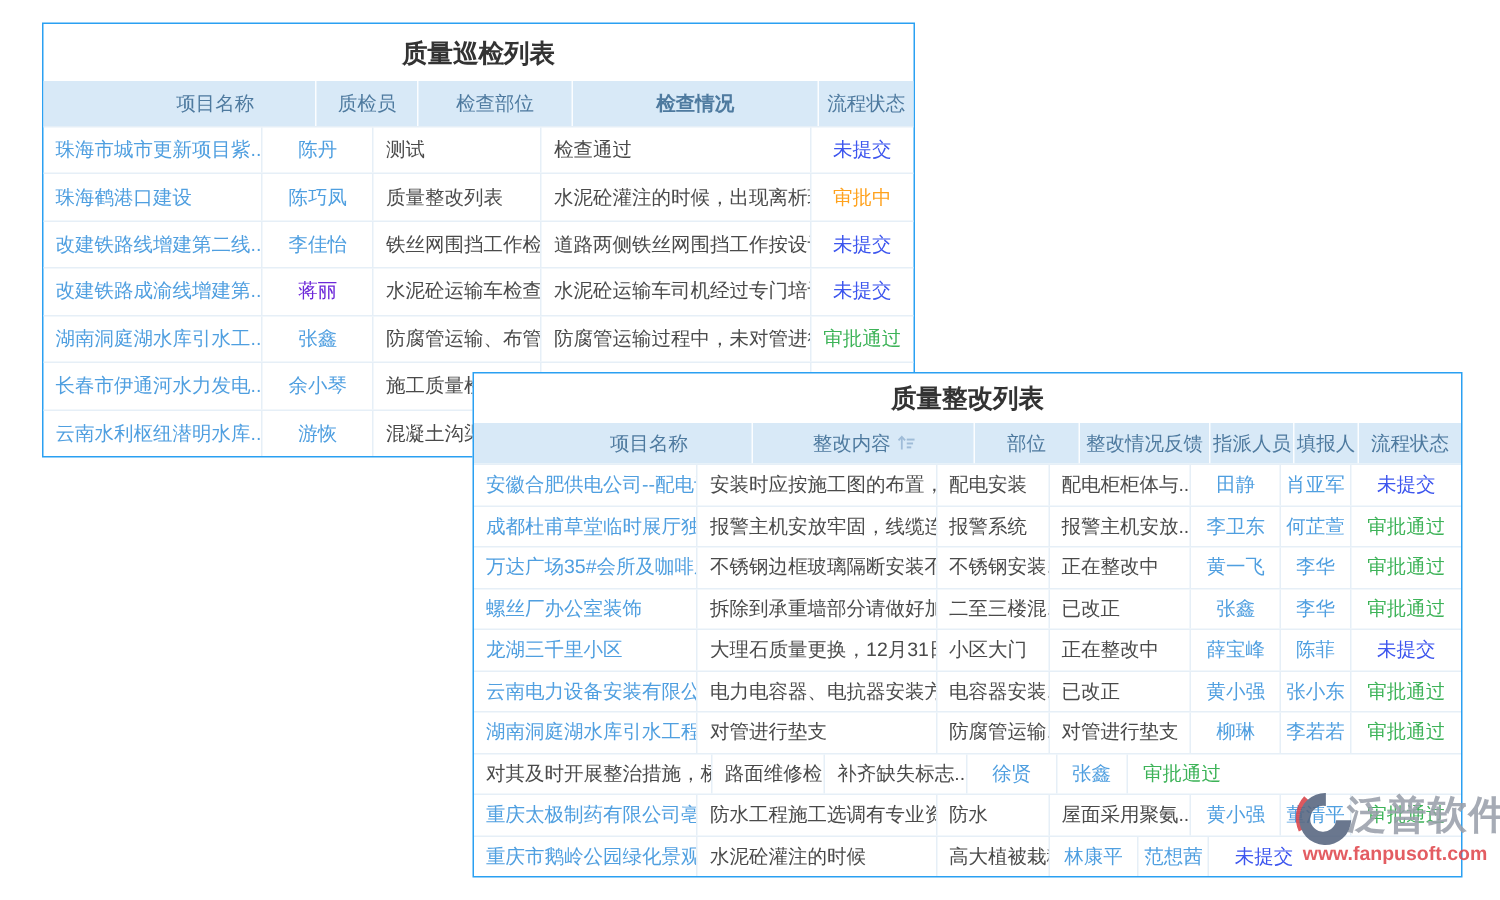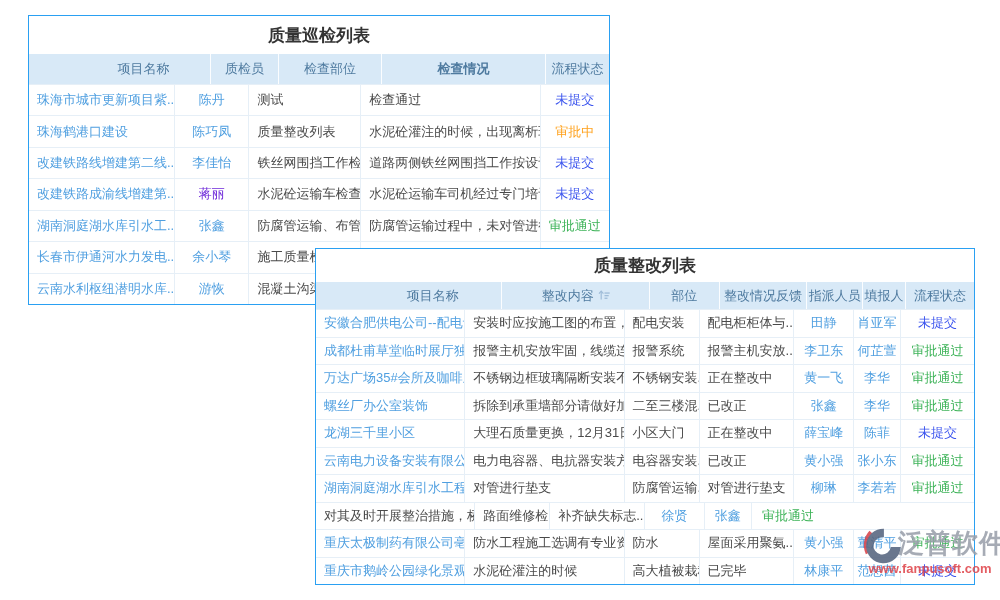--- a/index.html
+++ b/index.html
@@ -233,21 +233,20 @@
         <div class="td" style="width: 11.4%; justify-content: flex-start; color: rgb(74, 74, 74);">防水</div>
         <div class="td" style="width: 14.4%; justify-content: flex-start; color: rgb(74, 74, 74);">屋面采用聚氨...</div>
         <div class="td" style="width: 9.1%; justify-content: center; color: rgb(79, 159, 224);">黄小强</div>
         <div class="td" style="width: 7.1%; justify-content: center; color: rgb(79, 159, 224);">董清平</div>
         <div class="td" style="width: 11.1%; justify-content: center; color: rgb(61, 179, 88);">审批通过</div>
       </div>
       <div class="tr">
         <div class="td" style="width: 22.7%; justify-content: flex-start; color: rgb(79, 159, 224);">重庆市鹅岭公园绿化景观提升...</div>
         <div class="td" style="width: 24.2%; justify-content: flex-start; color: rgb(74, 74, 74);">水泥砼灌注的时候</div>
         <div class="td" style="width: 11.4%; justify-content: flex-start; color: rgb(74, 74, 74);">高大植被栽种</div>
-        <div class="td" style="width: 14.4%; justify-content: flex-start; color: rgb(74, 74, 74);">已完毕</div>
         <div class="td" style="width: 9.1%; justify-content: center; color: rgb(79, 159, 224);">林康平</div>
         <div class="td" style="width: 7.1%; justify-content: center; color: rgb(79, 159, 224);">范想茜</div>
         <div class="td" style="width: 11.1%; justify-content: center; color: rgb(60, 85, 238);">未提交</div>
       </div>
     </div>
 </div>
 
 <div class="watermark">
   <svg class="logo-icon" width="42" height="42" viewBox="0 0 46 46">
     <path d="M10 8 A 21 21 0 0 0 6.5 31" stroke="#d8434a" stroke-width="5" fill="none"></path>

